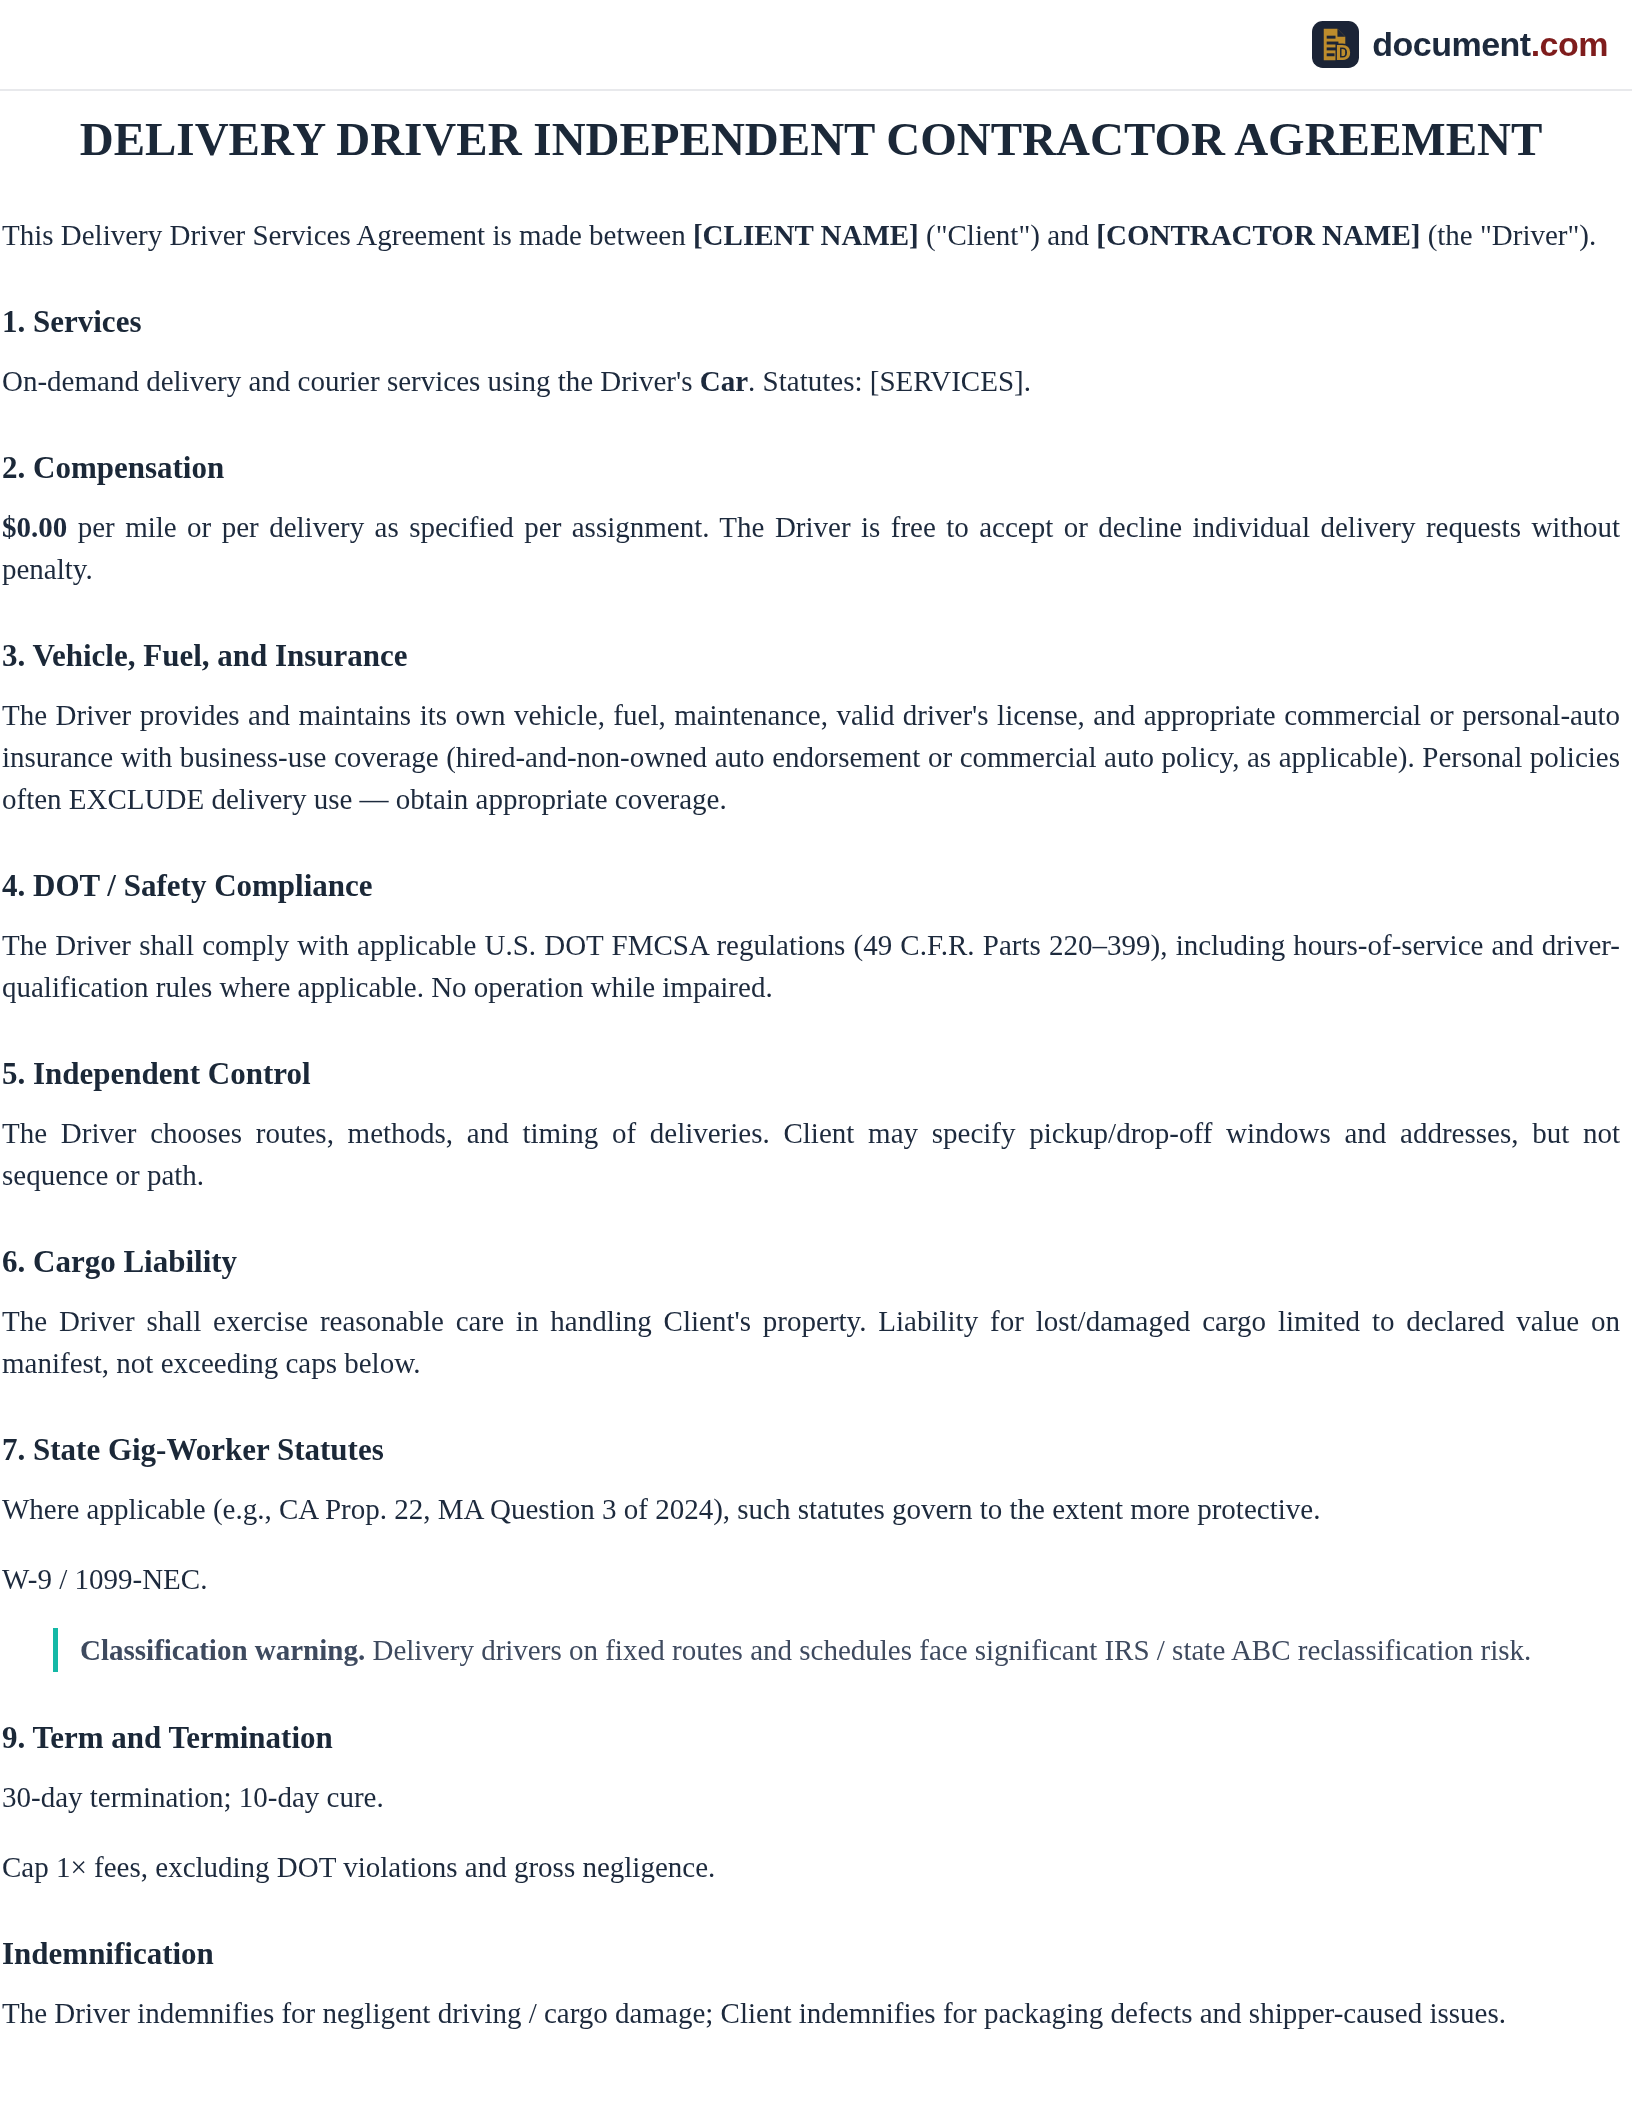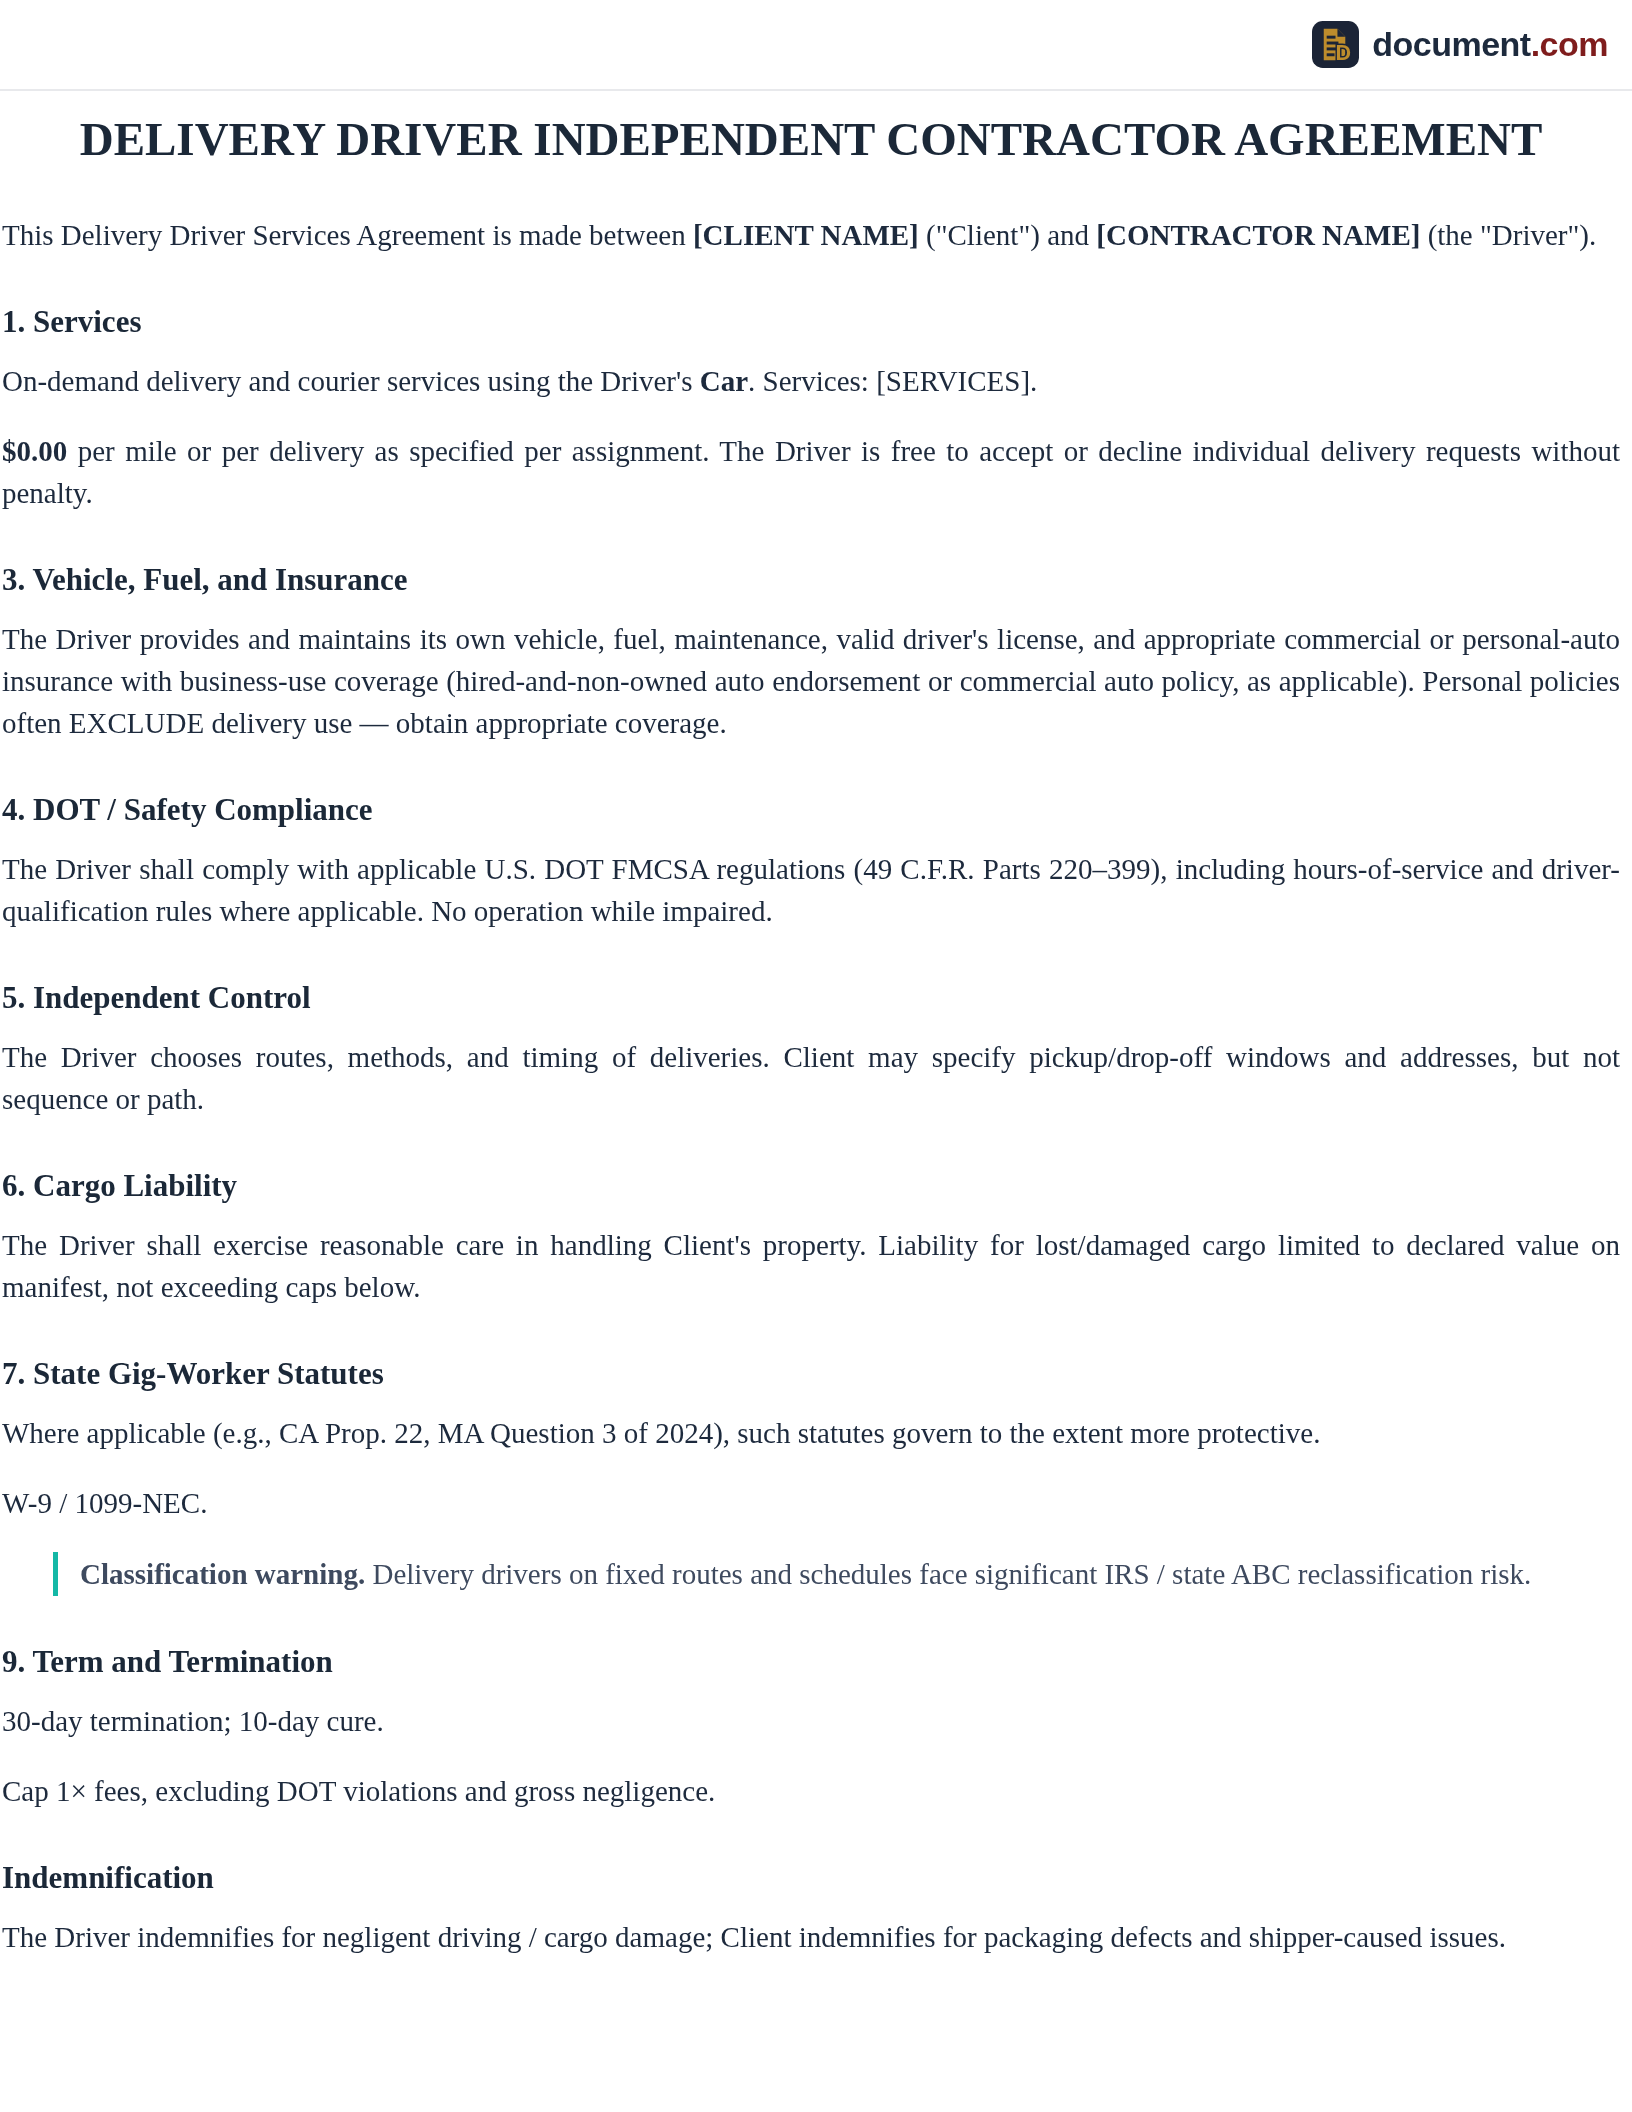--- a/index.html
+++ b/index.html
@@ -96,21 +96,22 @@
     </svg>
     <span class="brand-word"><span>document</span><span class="tld">.com</span></span>
   </a>
 </header>
 
 <main>
   <h1 class="doc-title">DELIVERY DRIVER INDEPENDENT CONTRACTOR AGREEMENT</h1>
   <p class="body-p"><span>This Delivery Driver Services Agreement is made between </span><span class="b">[CLIENT NAME]</span><span> ("Client") and </span><span class="b">[CONTRACTOR NAME]</span><span> (the "Driver").</span></p>
   <div id="sections">
       <h3 class="sec-h">1. Services</h3>
-      <p class="body-p"><span>On-demand delivery and courier services using the Driver's </span><span class="b">Car</span><span>. Services: [SERVICES].</span></p>
+      <p class="body-p"><span>On-demand delivery and courier services using the Driver's </span><span class="b">Car</span><span>. Statutes: [SERVICES].</span></p>
+      <h3 class="sec-h">2. Compensation</h3>
       <p class="body-p"><span class="b">$0.00</span><span> per mile or per delivery as specified per assignment. The Driver is free to accept or decline individual delivery requests without penalty.</span></p>
       <h3 class="sec-h">3. Vehicle, Fuel, and Insurance</h3>
       <p class="body-p"><span>The Driver provides and maintains its own vehicle, fuel, maintenance, valid driver's license, and appropriate commercial or personal-auto insurance with business-use coverage (hired-and-non-owned auto endorsement or commercial auto policy, as applicable). Personal policies often EXCLUDE delivery use — obtain appropriate coverage.</span></p>
       <h3 class="sec-h">4. DOT / Safety Compliance</h3>
       <p class="body-p"><span>The Driver shall comply with applicable U.S. DOT FMCSA regulations (49 C.F.R. Parts 220–399), including hours-of-service and driver-qualification rules where applicable. No operation while impaired.</span></p>
       <h3 class="sec-h">5. Independent Control</h3>
       <p class="body-p"><span>The Driver chooses routes, methods, and timing of deliveries. Client may specify pickup/drop-off windows and addresses, but not sequence or path.</span></p>
       <h3 class="sec-h">6. Cargo Liability</h3>
       <p class="body-p"><span>The Driver shall exercise reasonable care in handling Client's property. Liability for lost/damaged cargo limited to declared value on manifest, not exceeding caps below.</span></p>
       <h3 class="sec-h">7. State Gig-Worker Statutes</h3>

